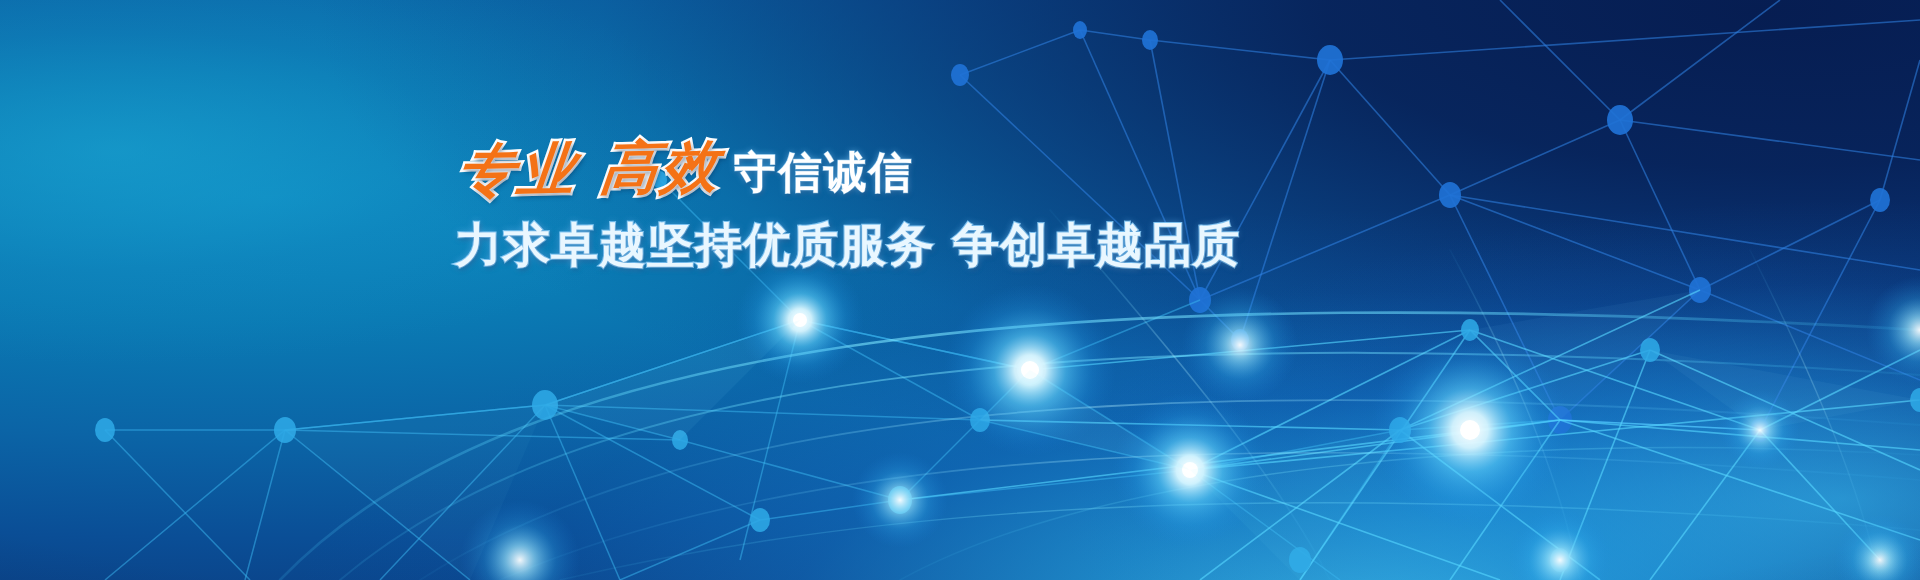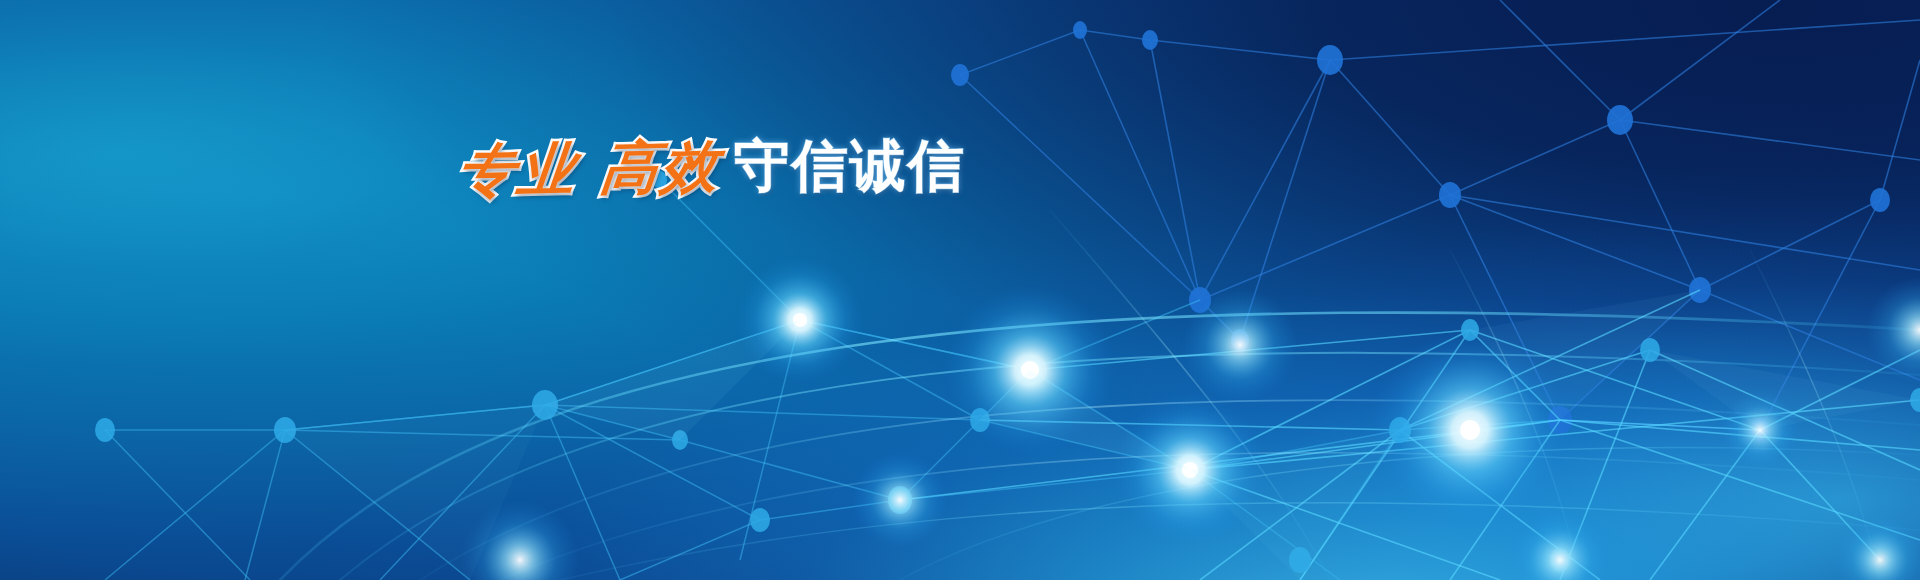--- a/index.html
+++ b/index.html
@@ -82,21 +82,21 @@
     -webkit-text-stroke:5px #ffffff;
     paint-order:stroke fill;
     text-shadow:
       0 0 2px rgba(255,255,255,0.95),
       2px 3px 5px rgba(3,30,70,0.45);
     vertical-align:bottom;
   }
   .trust{
     display:inline-block;
     font-family:"DejaVu Sans","Liberation Sans",sans-serif;
-    font-size:56px;
+    font-size:43px;
     font-weight:700;
     letter-spacing:2px;
     color:#ffffff;
     margin-left:16px;
     vertical-align:bottom;
     position:relative;
     top:-5px;
     -webkit-text-stroke:1px rgba(180,228,255,0.85);
     paint-order:stroke fill;
     text-shadow:
@@ -329,16 +329,17 @@
     </g>
   </svg>
 
   <div class="bg-layer bg-vignette"></div>
 
   <div class="text-block">
     <div class="headline-wrap">
       <span class="line1">
         <span class="brush">专业 高效</span><span class="trust">守信诚信</span>
       </span>
+      <span class="line2">力求卓越坚持优质服务  争创卓越品质</span>
     </div>
   </div>
 
 </div>
 
 </body></html>

